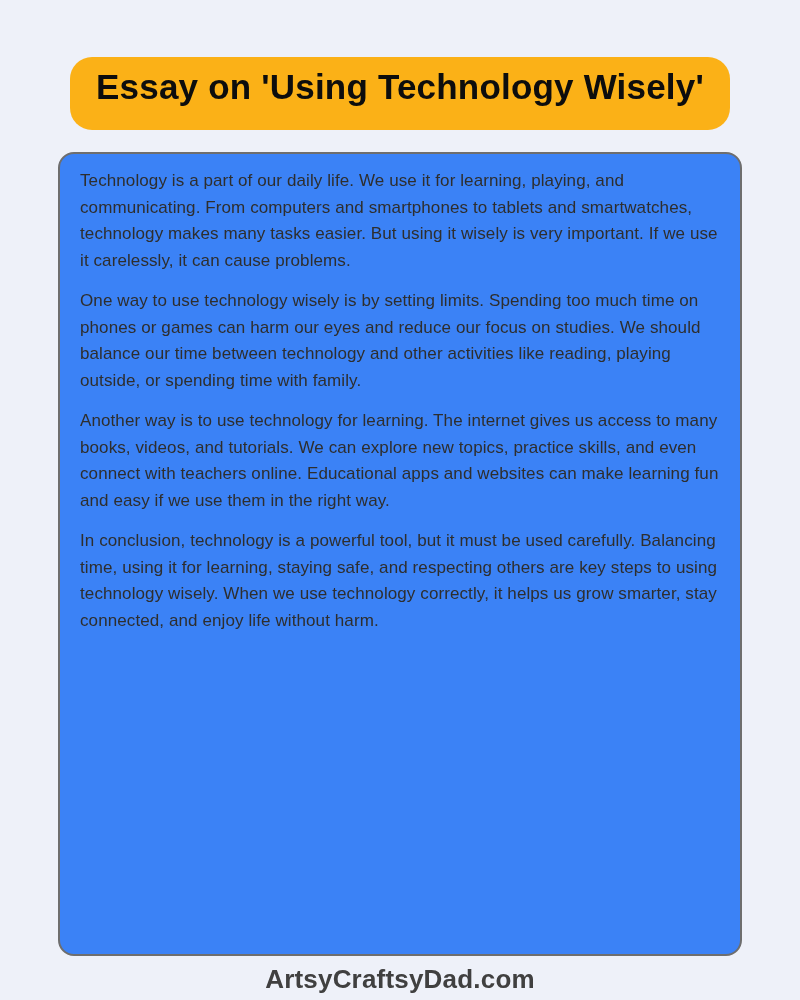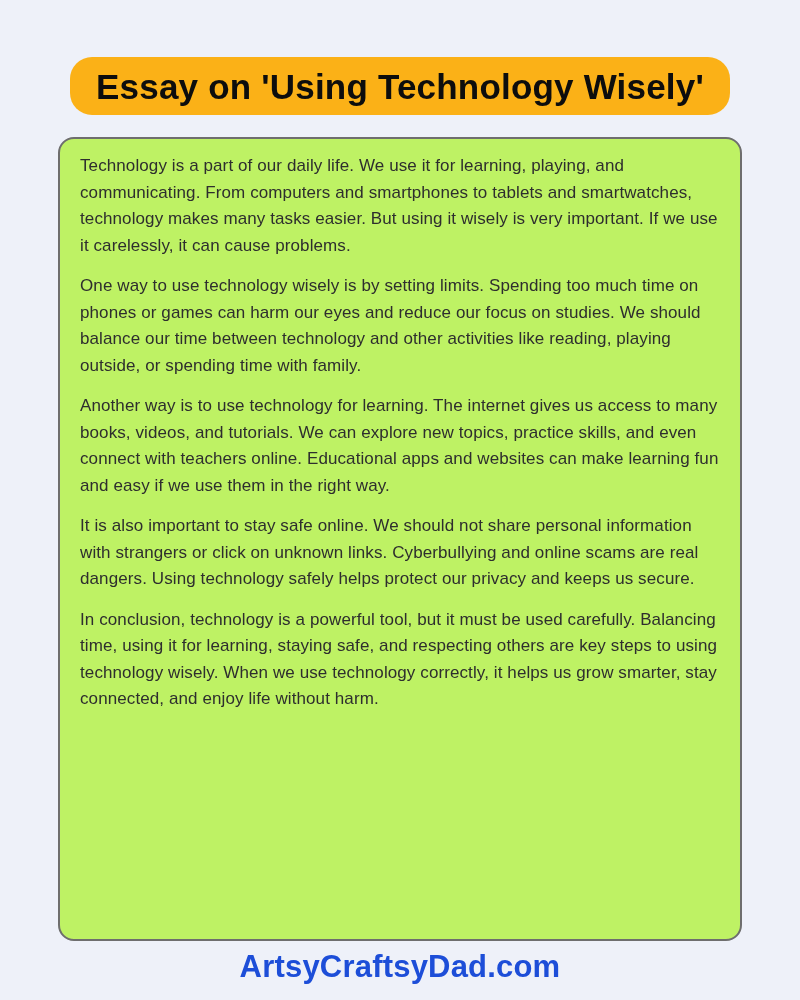--- a/index.html
+++ b/index.html
@@ -19,74 +19,73 @@
     height: 1000px;
     display: flex;
     flex-direction: column;
     align-items: center;
     box-sizing: border-box;
   }
   .title-pill {
     margin-top: 57px;
     background: #fbb117;
     border-radius: 22px;
-    padding: 10px 26px 8px 26px;
+    padding: 10px 26px 23px 26px;
     max-width: 660px;
     text-align: center;
   }
   .title-pill span {
     font-size: 35px;
     font-weight: 700;
     color: #0d0d0d;
     letter-spacing: 0.2px;
     white-space: nowrap;
   }
   .essay-card {
     margin-top: 22px;
     width: 684px;
     box-sizing: border-box;
-    background: #bef264;
+    background: #3b82f6;
     border: 2px solid #6e6e6e;
     border-radius: 16px;
     padding: 14px 20px 10px 20px;
     height: 804px;
     overflow: hidden;
   }
   .essay-card p {
     margin: 0 0 14px 0;
     font-size: 17px;
     line-height: 26.5px;
     color: #2e2e2e;
     letter-spacing: 0.1px;
   }
   .site-footer {
     margin-top: 8px;
     text-align: center;
   }
   .site-footer span {
-    font-size: 31px;
+    font-size: 26px;
     font-weight: 800;
-    color: #1d4ed8;
+    color: #404040;
     letter-spacing: 0.2px;
   }
 </style>
 </head>
 <body>
 
 <div class="page">
 
   <div class="title-pill">
     <span>Essay on 'Using Technology Wisely'</span>
   </div>
 
   <div class="essay-card">
     <p>Technology is a part of our daily life. We use it for learning, playing, and communicating. From computers and smartphones to tablets and smartwatches, technology makes many tasks easier. But using it wisely is very important. If we use it carelessly, it can cause problems.</p>
     <p>One way to use technology wisely is by setting limits. Spending too much time on phones or games can harm our eyes and reduce our focus on studies. We should balance our time between technology and other activities like reading, playing outside, or spending time with family.</p>
     <p>Another way is to use technology for learning. The internet gives us access to many books, videos, and tutorials. We can explore new topics, practice skills, and even connect with teachers online. Educational apps and websites can make learning fun and easy if we use them in the right way.</p>
-    <p>It is also important to stay safe online. We should not share personal information with strangers or click on unknown links. Cyberbullying and online scams are real dangers. Using technology safely helps protect our privacy and keeps us secure.</p>
     <p>In conclusion, technology is a powerful tool, but it must be used carefully. Balancing time, using it for learning, staying safe, and respecting others are key steps to using technology wisely. When we use technology correctly, it helps us grow smarter, stay connected, and enjoy life without harm.</p>
   </div>
 
   <div class="site-footer">
     <span>ArtsyCraftsyDad.com</span>
   </div>
 
 </div>
 
 </body></html>

